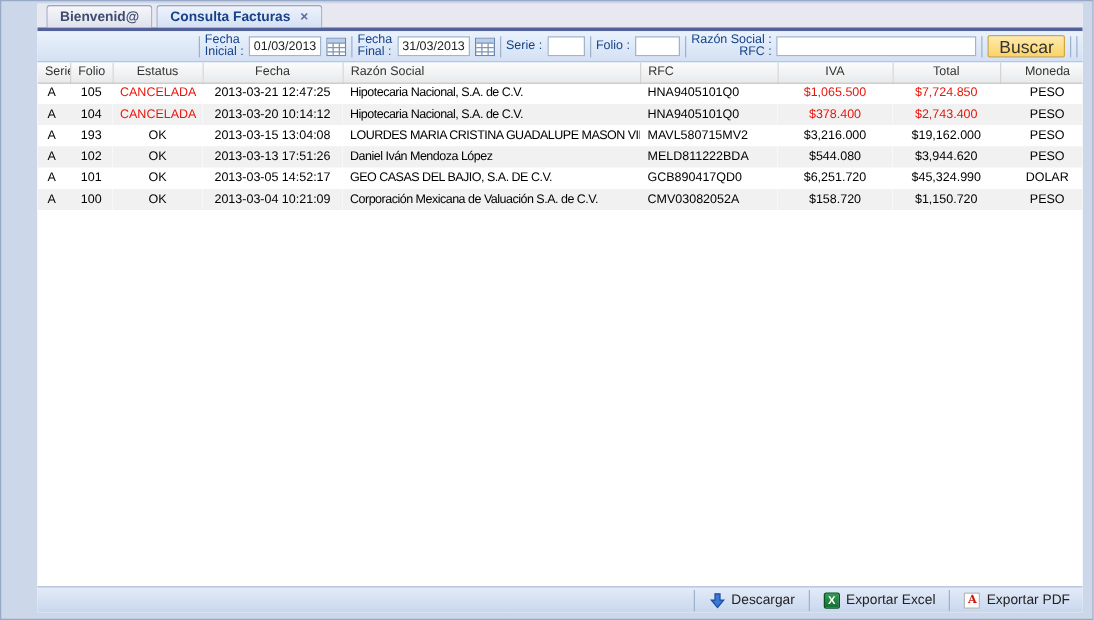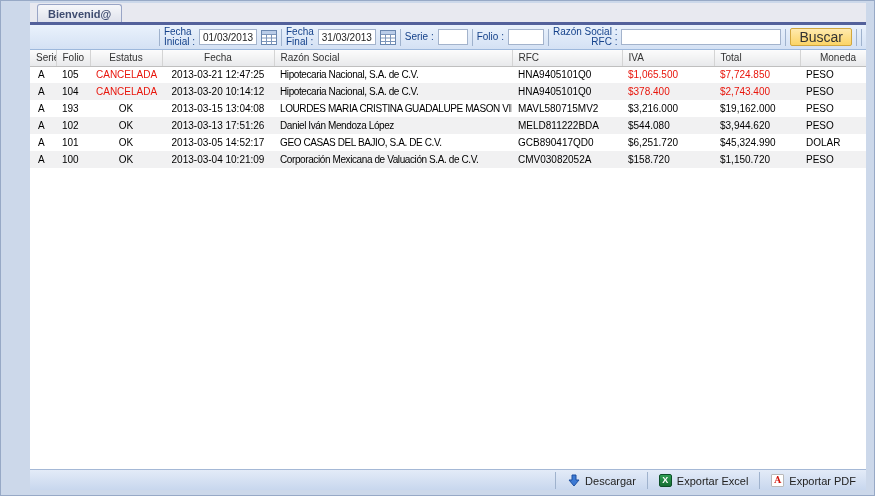--- a/index.html
+++ b/index.html
@@ -48,47 +48,51 @@
   col.col-fecha{width:112px} col.col-razon_social{width:238px} col.col-rfc{width:110px}
   col.col-iva{width:92px} col.col-total{width:86px} col.col-moneda{width:76px}
   th { height:16px; font-weight:normal; color:#333; padding:0 6px;
        background:linear-gradient(#fcfcfc,#e8e9eb);
        border-right:1px solid #d4d4d4; border-bottom:1px solid #bfbfbf;
        white-space:nowrap; overflow:hidden; cursor:default; }
   td { height:17px; padding:0 6px; color:#000; white-space:nowrap; overflow:hidden; }
   tr.alt td { background:#f1f1f2; }
   td.cell-serie { padding-left:8px; }
   td.cell-razon_social { letter-spacing:-0.4px; }
-  .al { text-align:left; } .ac { text-align:center; } .ar { text-align:left; }
+  .al { text-align:left; } .ac { text-align:center; } .ar { text-align:center; }
   .red { color:#e8150b; }
 
   
   .bottombar { height:21px; flex:0 0 auto; display:flex; align-items:center;
                justify-content:flex-end; gap:7px; padding-right:6px;
                background:linear-gradient(#e3ebf8,#c8d7ee);
                border-top:1px solid #a4b8d6; font-size:11px; color:#222; }
-  .fbtn { display:flex; align-items:flex-end; gap:5px; padding:1px 4px;
+  .fbtn { display:flex; align-items:center; gap:5px; padding:1px 4px;
           border-radius:2px; cursor:pointer; white-space:nowrap; }
   .ic { display:inline-flex; align-items:center; justify-content:center;
         width:13px; height:13px; flex:0 0 auto; }
   .ic-xls { background:linear-gradient(#2f9e52,#156e33); border:1px solid #0c4f29;
             border-radius:2px; color:#fff; font-weight:bold; font-size:9px; }
   .ic-pdf { background:#fff; border:1px solid #b9b9b9; border-radius:1px;
             color:#d2150b; font-weight:bold; font-size:9px;
             font-family:"DejaVu Serif", serif; }
 </style>
 </head>
 <body>
 
 <div class="window">
   <div class="inner">
 
     <div class="tabbar">
       <div class="tab">
         <span>Bienvenid@</span>
+      </div>
+      <div class="tab active">
+        <span>Consulta Facturas</span>
+        <span class="close">×</span>
       </div>
     </div>
 
     <div class="toolbar">
       <div class="sep"></div>
 
       <div class="tb-label">
         <span>Fecha</span>
         <span>Inicial :</span>
       </div>

